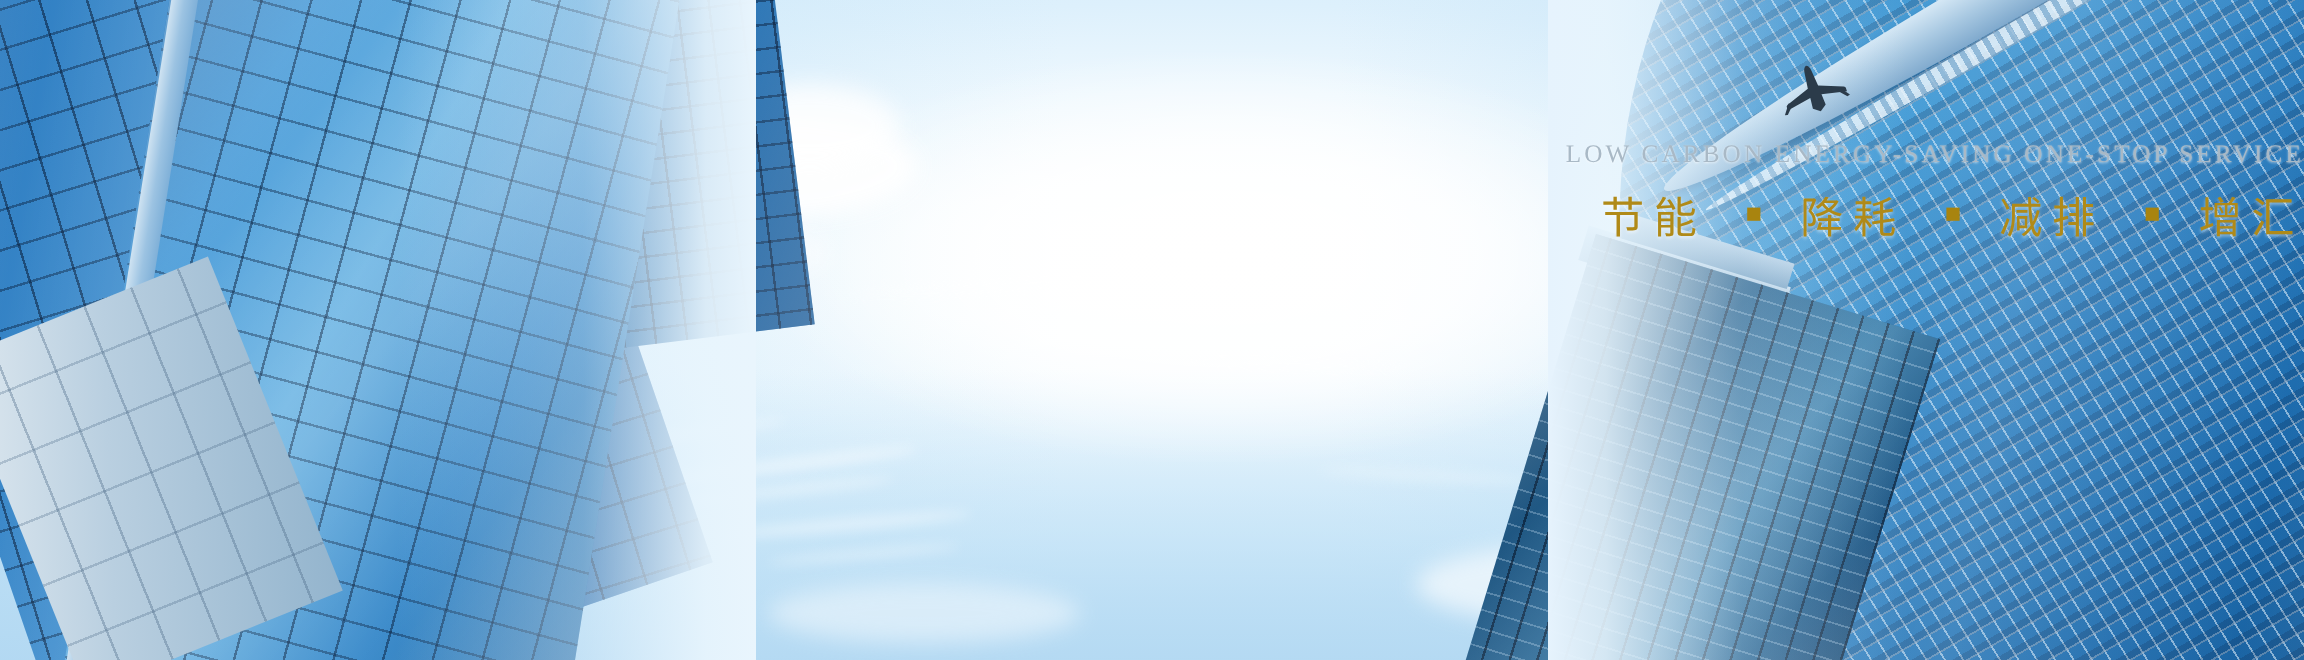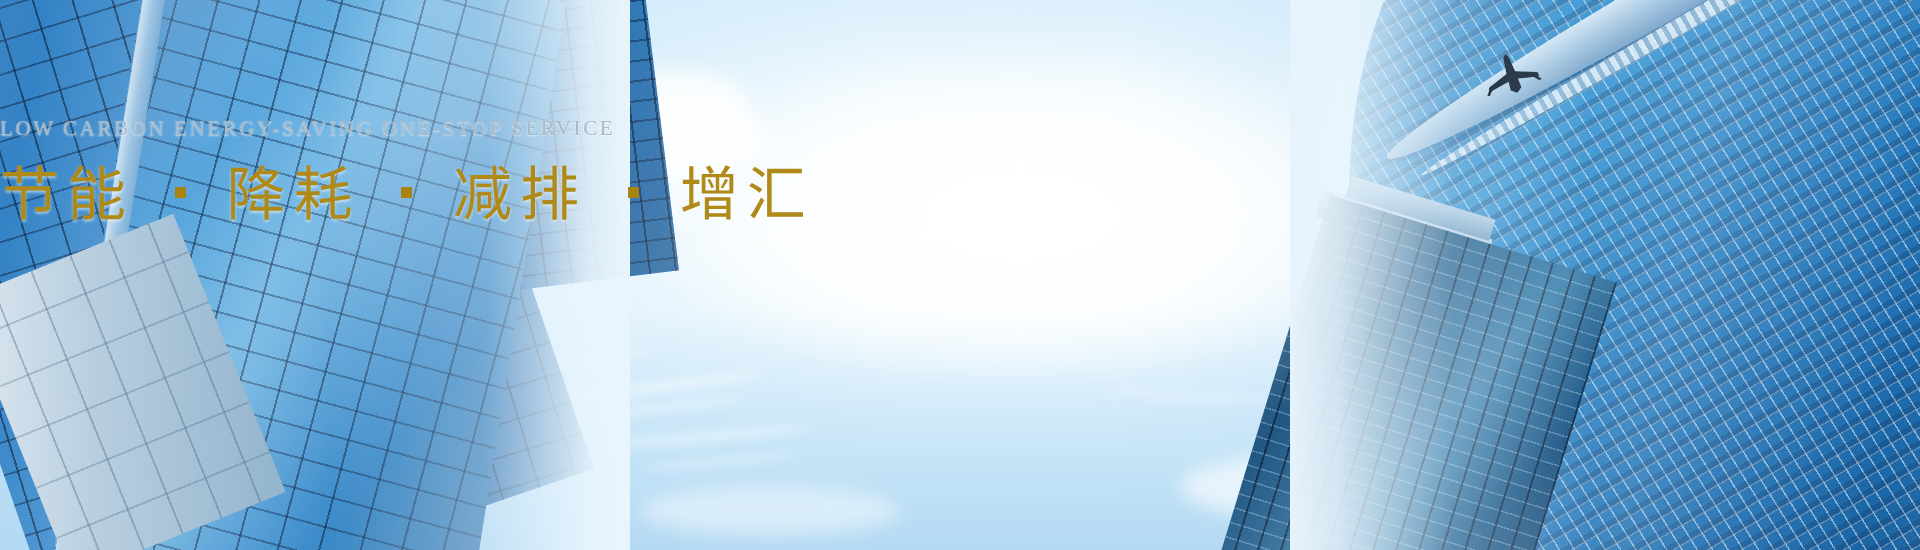--- a/index.html
+++ b/index.html
@@ -231,36 +231,36 @@
     pointer-events:none;
   }
 
   
   .plane{position:absolute;left:1478px;top:48px;width:72px;height:56px;z-index:4;}
 
   
   .copy{
     position:absolute;z-index:6;
     left:0;right:0;top:118px;
-    text-align:left;
+    text-align:right;
     pointer-events:auto;
   }
   .eyebrow{
     font-family:"Liberation Serif","DejaVu Serif",serif;
     font-size:21px;
     letter-spacing:2.6px;
     color:#a9b9c6;
     line-height:1;
     white-space:nowrap;
     margin:0 0 26px 0;
     text-shadow:0 1px 2px rgba(255,255,255,.7);
   }
   .sub{
     font-family:"DejaVu Sans","Liberation Sans",sans-serif;
-    font-size:59px;
+    font-size:36px;
     font-weight:400;
     color:#b08a18;
     line-height:1;
     white-space:nowrap;
     margin:0 0 26px 0;
     letter-spacing:2px;
     text-shadow:0 2px 3px rgba(255,255,255,.55);
   }
   .sub .sep{
     display:inline-block;

